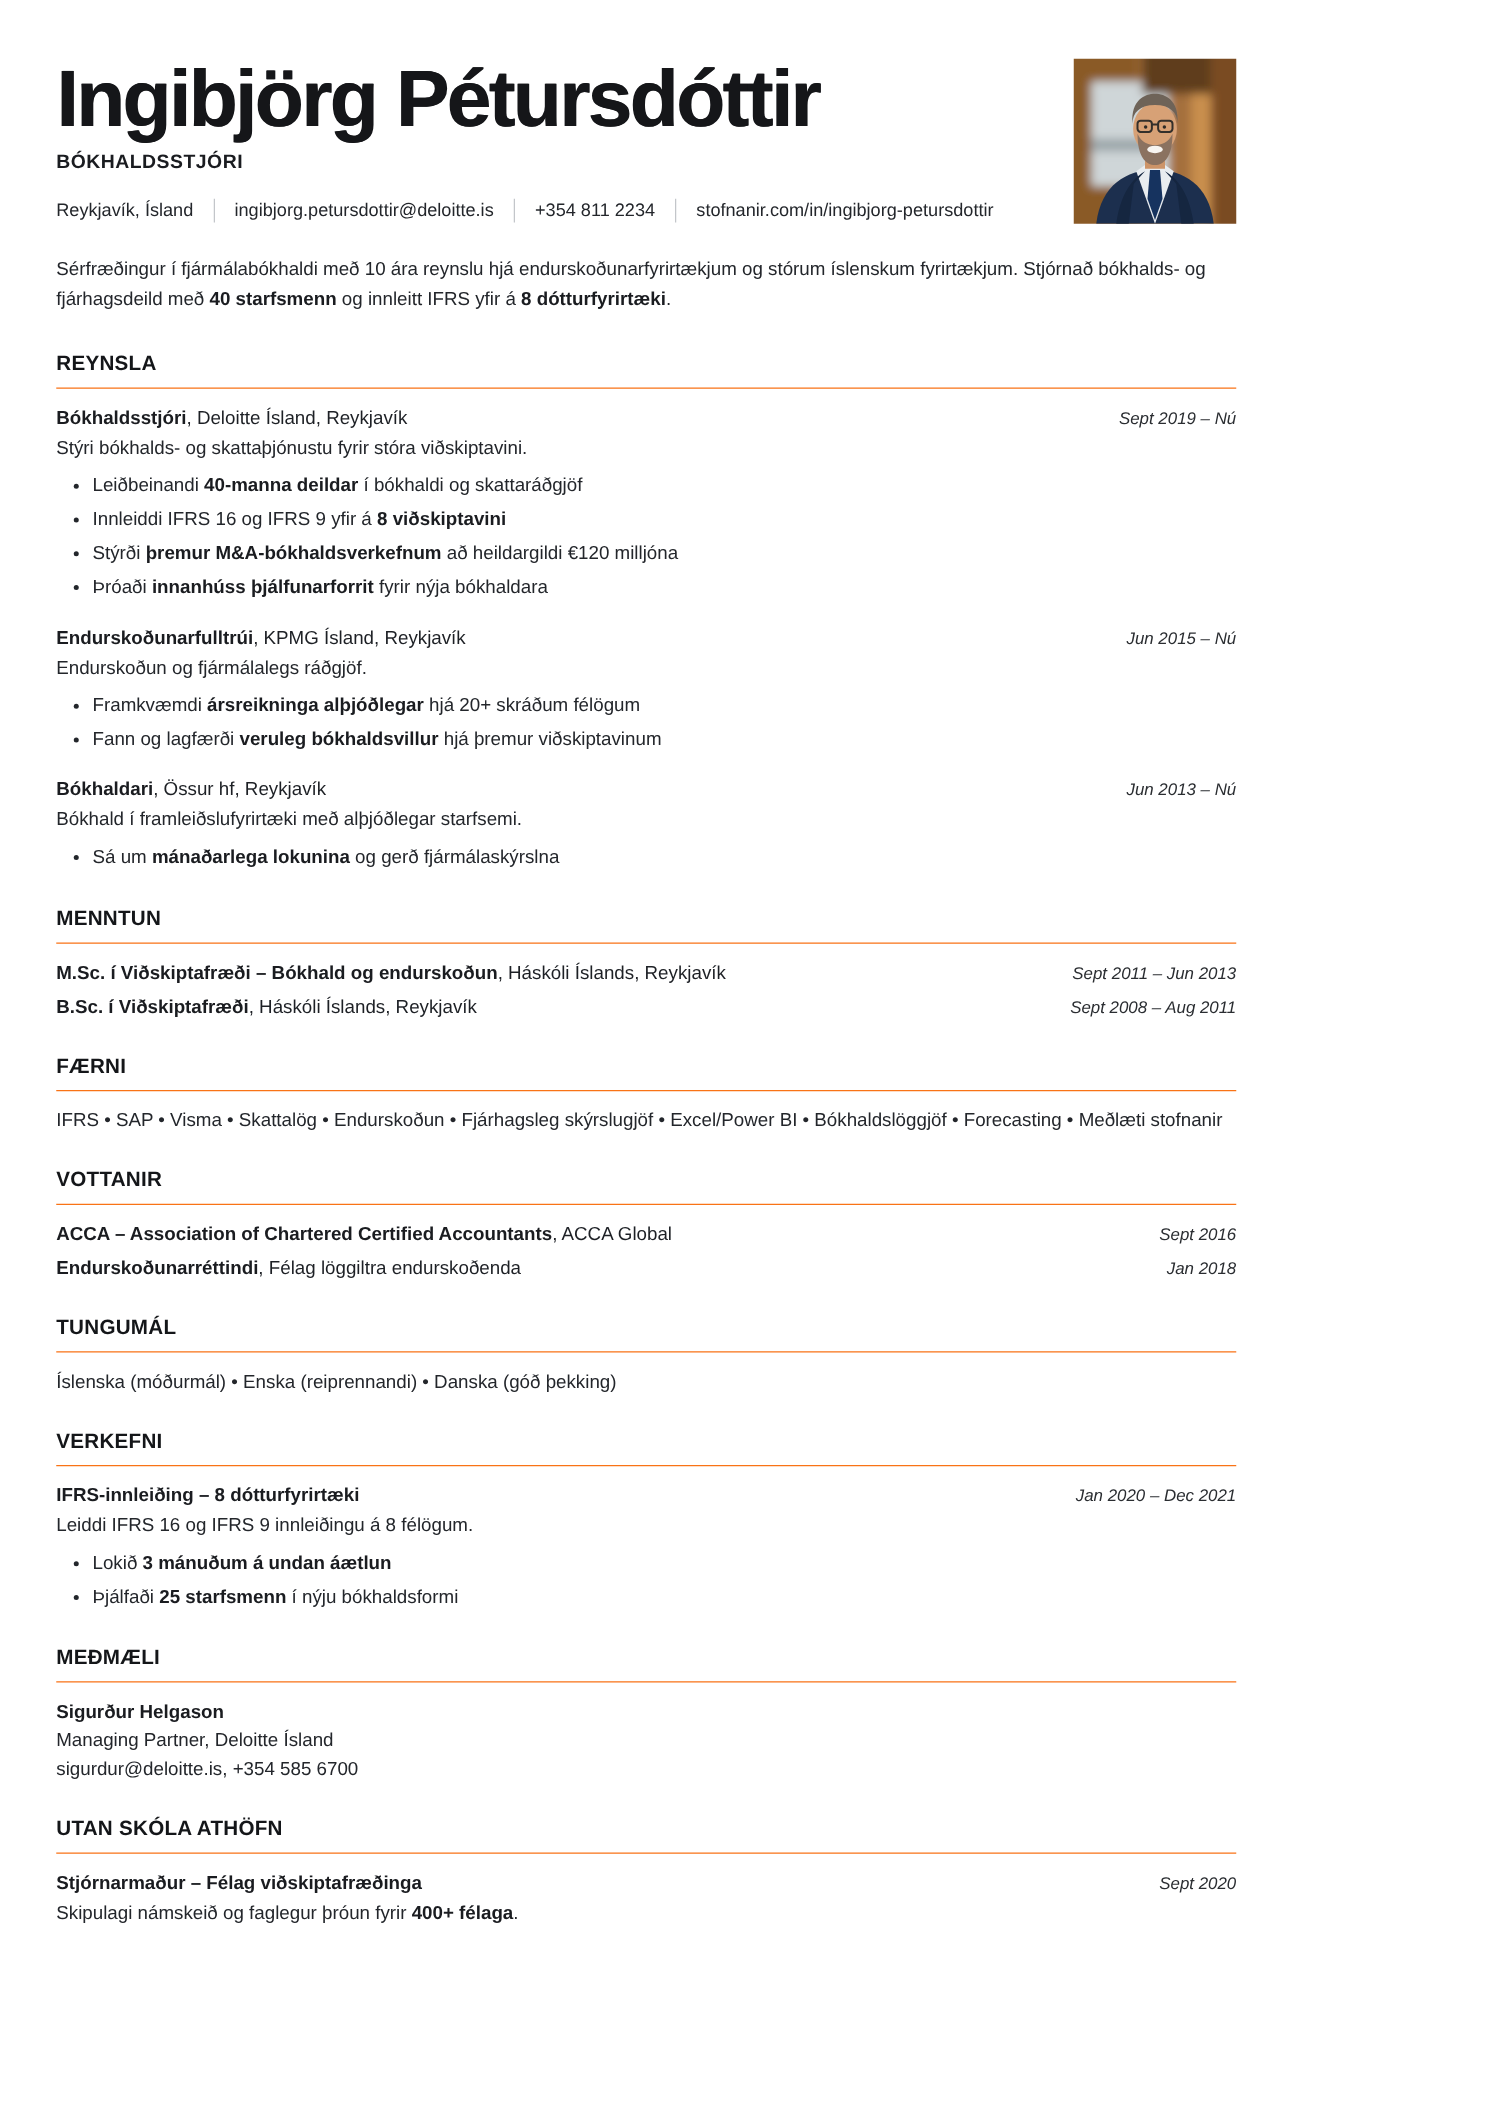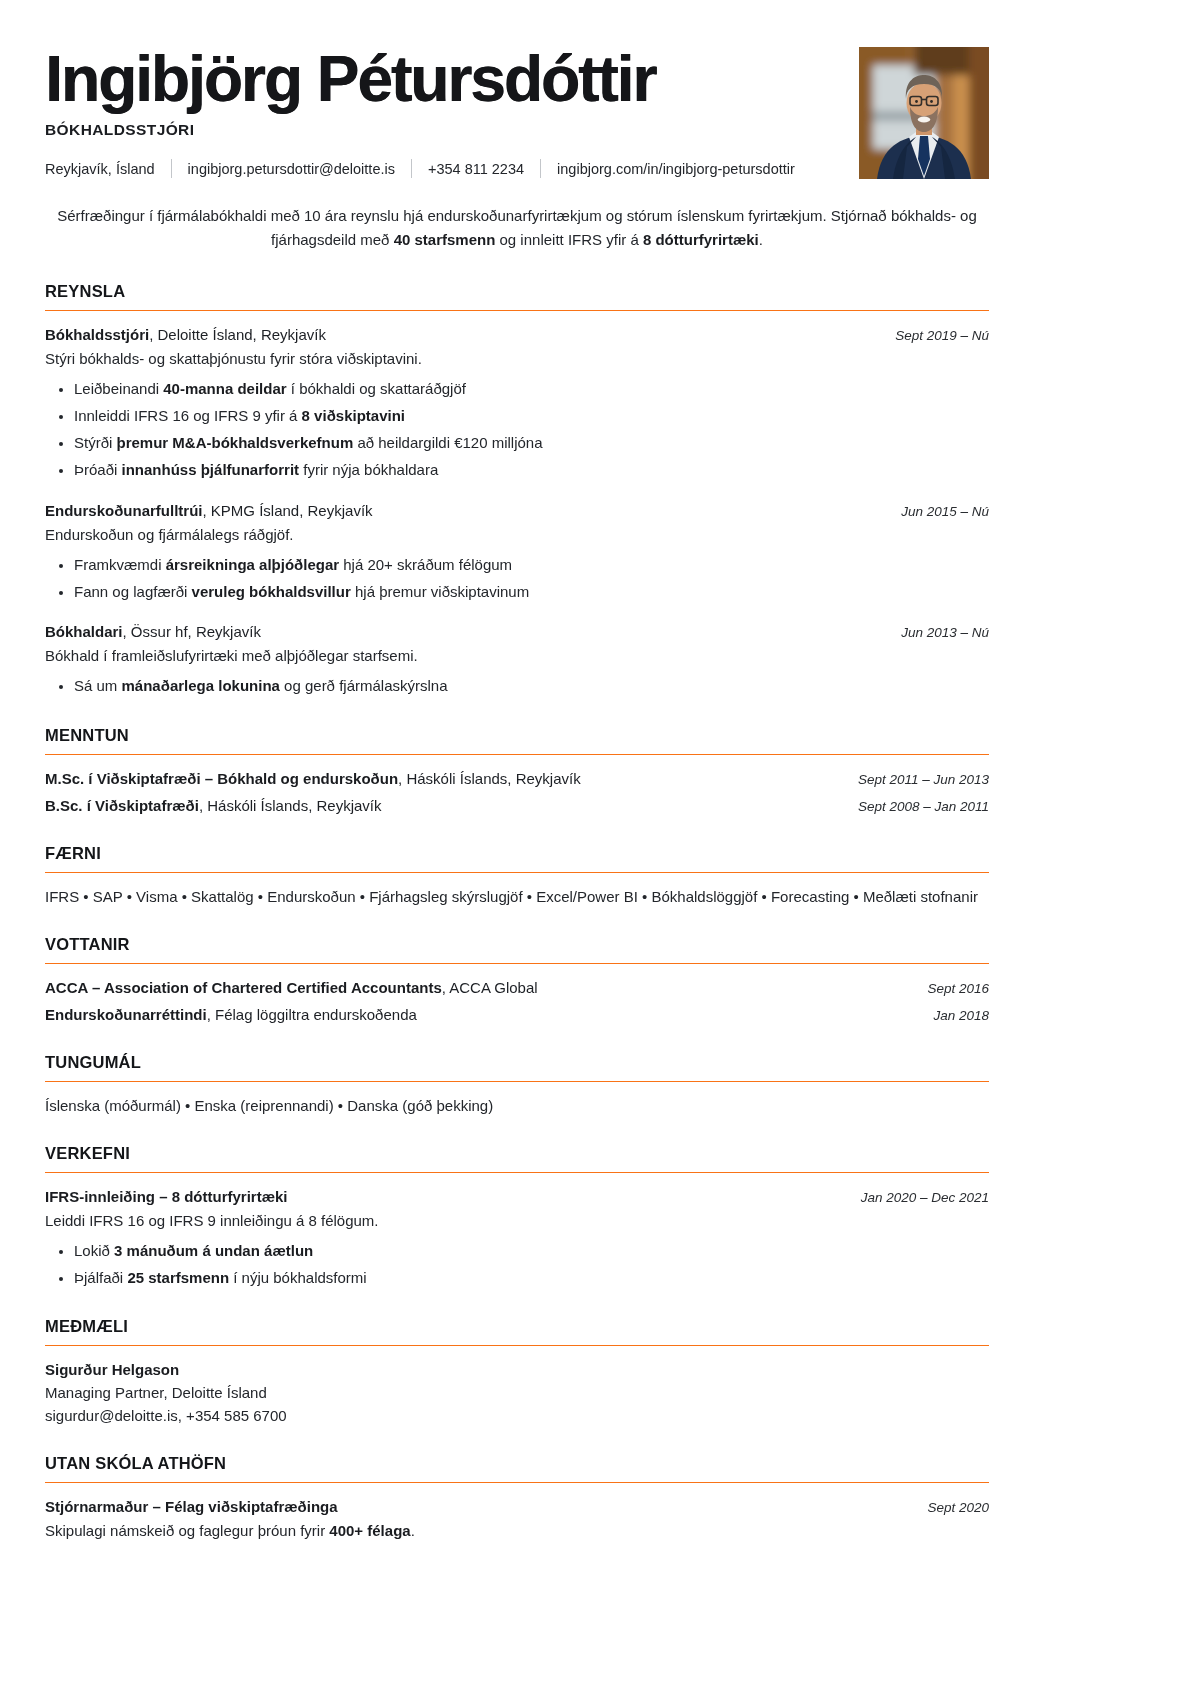--- a/index.html
+++ b/index.html
@@ -51,21 +51,20 @@
     height: 19px;
     background: #c3c6ca;
     margin: 0 16px;
   }
   .summary {
     margin: 26px 0 0 0;
     font-size: 15px;
     line-height: 1.6;
     color: #23262b;
     max-width: 1098px;
-    text-align: center;
   }
   .b { font-weight: 700; color: #1a1c20; }
   
   .photo {
     position: absolute;
     top: 47px;
     right: 47px;
     width: 130px;
     height: 132px;
     display: block;
@@ -163,21 +162,21 @@
   <header>
     <h1 class="name">Ingibjörg Pétursdóttir</h1>
     <div class="role-title">BÓKHALDSSTJÓRI</div>
     <div class="contact">
       <span>Reykjavík, Ísland</span>
       <span class="sep"></span>
       <span>ingibjorg.petursdottir@deloitte.is</span>
       <span class="sep"></span>
       <span>+354 811 2234</span>
       <span class="sep"></span>
-      <span>ingibjorg.com/in/ingibjorg-petursdottir</span>
+      <span>stofnanir.com/in/ingibjorg-petursdottir</span>
     </div>
     <p class="summary"><span>Sérfræðingur í fjármálabókhaldi með 10 ára reynslu hjá endurskoðunarfyrirtækjum og stórum íslenskum fyrirtækjum. Stjórnað bókhalds- og fjárhagsdeild með </span><span class="b">40 starfsmenn</span><span> og innleitt IFRS yfir á </span><span class="b">8 dótturfyrirtæki</span><span>.</span></p>
   </header>
 
   <section class="section">
     <div class="section-heading">REYNSLA</div>
 
     <div class="job">
       <div class="entry-row">
         <div><span class="b">Bókhaldsstjóri</span><span>, Deloitte Ísland, Reykjavík</span></div>
@@ -217,21 +216,21 @@
   </section>
 
   <section class="section">
     <div class="section-heading">MENNTUN</div>
     <div class="entry-row">
       <div><span class="b">M.Sc. í Viðskiptafræði – Bókhald og endurskoðun</span><span>, Háskóli Íslands, Reykjavík</span></div>
       <div class="dates">Sept 2011 – Jun 2013</div>
     </div>
     <div class="entry-row">
       <div><span class="b">B.Sc. í Viðskiptafræði</span><span>, Háskóli Íslands, Reykjavík</span></div>
-      <div class="dates">Sept 2008 – Jan 2011</div>
+      <div class="dates">Sept 2008 – Aug 2011</div>
     </div>
   </section>
 
   <section class="section">
     <div class="section-heading">FÆRNI</div>
     <div class="inline-list">IFRS • SAP • Visma • Skattalög • Endurskoðun • Fjárhagsleg skýrslugjöf • Excel/Power BI • Bókhaldslöggjöf • Forecasting • Meðlæti stofnanir</div>
   </section>
 
   <section class="section">
     <div class="section-heading">VOTTANIR</div>

